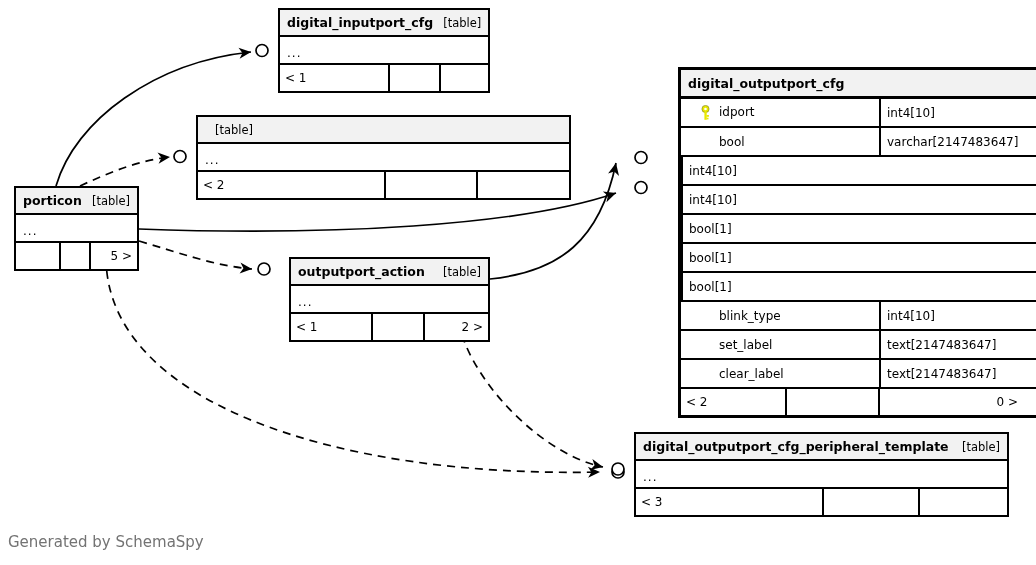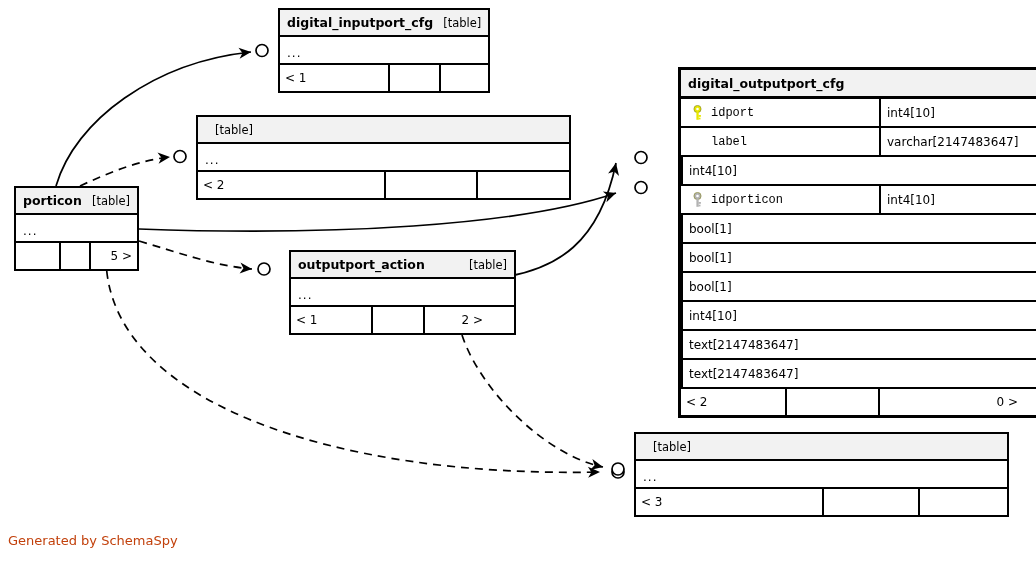--- a/index.html
+++ b/index.html
@@ -74,25 +74,24 @@
     height: 29px;
     border-bottom: 1px solid #000000;
     box-sizing: border-box;
     white-space: nowrap;
   }
   .emphasized .col-row {
     border-bottom: 2px solid #000000;
   }
   .col-name {
     display: flex;
-    align-items: center;
-    padding-left: 7px;
+    align-items: flex-start;
+    padding-left: 15px;
     box-sizing: border-box;
     overflow: hidden;
-    font-family: Liberation Mono, monospace;
   }
   .col-type {
     padding-left: 6px;
     box-sizing: border-box;
     border-left: 2px solid #000000;
     height: 100%;
     display: flex;
     align-items: center;
     overflow: hidden;
   }
@@ -130,22 +129,22 @@
   }
   .footer-cell:first-child {
     border-left: none;
   }
   .fc-left { justify-content: flex-start; }
   .fc-right { justify-content: flex-end; }
   .caption {
     position: absolute;
     left: 8px;
     top: 533px;
-    font-size: 13px;
-    color: #c2410c;
+    font-size: 15px;
+    color: #737373;
     z-index: 3;
     white-space: nowrap;
   }
 </style>
 </head>
 <body>
 
 <div id="canvas">
 
   <svg id="edges" viewBox="0 0 1036 565" width="1036" height="565">
@@ -222,21 +221,21 @@
       <span class="tbl-tag">[table]</span>
     </div>
     <div class="ellipsis-row">...</div>
     <div class="footer-row">
       <div class="footer-cell fc-left" style="width:43px;"></div>
       <div class="footer-cell" style="width:30px;"></div>
       <div class="footer-cell fc-right" style="width:48px;">5 &gt;</div>
     </div>
   </div>
 
-  <div class="table-node" style="left:289px; top:250px; width:227px;">
+  <div class="table-node" style="left:289px; top:257px; width:201px;">
     <div class="tbl-header">
       <span class="tbl-name">outputport_action</span>
       <span class="tbl-tag">[table]</span>
     </div>
     <div class="ellipsis-row">...</div>
     <div class="footer-row">
       <div class="footer-cell fc-left" style="width:80px;">&lt; 1</div>
       <div class="footer-cell" style="width:52px;"></div>
       <div class="footer-cell fc-right" style="width:65px;">2 &gt;</div>
     </div>
@@ -259,70 +258,71 @@
                 <rect x="6.5" y="12.7" width="2.0" height="1.7" fill="#e8e800"></rect>
               </svg>
             </span>
             <span style="margin-left: 4px;">idport</span>
           </div>
           <div class="col-type" style="width: 146px;">int4[10]</div>
         </div>
         <div class="col-row">
           <div class="col-name" style="width: 198px;">
             <span class="keyslot"></span>
-            <span style="margin-left: 4px;">label</span>
+            <span style="margin-left: 4px;">bool</span>
           </div>
           <div class="col-type" style="width: 146px;">varchar[2147483647]</div>
         </div>
         <div class="col-row">
           <div class="col-type" style="width: 146px;">int4[10]</div>
         </div>
         <div class="col-row">
-          <div class="col-name" style="width: 198px;">
-            <span class="keyslot">
-              <svg width="11" height="16" viewBox="0 0 11 16" aria-hidden="true">
-                <circle cx="5.5" cy="4" r="3.6" fill="#b3b3b3" stroke="#7a7a1a" stroke-width="0.6"></circle>
-                <circle cx="5.5" cy="4" r="1.3" fill="#ffffff"></circle>
-                <rect x="4.4" y="6.6" width="2.3" height="8.2" fill="#b3b3b3"></rect>
-                <rect x="6.5" y="10.0" width="2.4" height="1.8" fill="#b3b3b3"></rect>
-                <rect x="6.5" y="12.7" width="2.0" height="1.7" fill="#b3b3b3"></rect>
-              </svg>
-            </span>
-            <span style="margin-left: 4px;">idporticon</span>
-          </div>
           <div class="col-type" style="width: 146px;">int4[10]</div>
         </div>
         <div class="col-row">
           <div class="col-type" style="width: 146px;">bool[1]</div>
         </div>
         <div class="col-row">
           <div class="col-type" style="width: 146px;">bool[1]</div>
         </div>
         <div class="col-row">
           <div class="col-type" style="width: 146px;">bool[1]</div>
         </div>
         <div class="col-row">
+          <div class="col-name" style="width: 198px;">
+            <span class="keyslot"></span>
+            <span style="margin-left: 4px;">blink_type</span>
+          </div>
           <div class="col-type" style="width: 146px;">int4[10]</div>
         </div>
         <div class="col-row">
+          <div class="col-name" style="width: 198px;">
+            <span class="keyslot"></span>
+            <span style="margin-left: 4px;">set_label</span>
+          </div>
           <div class="col-type" style="width: 146px;">text[2147483647]</div>
         </div>
         <div class="col-row">
+          <div class="col-name" style="width: 198px;">
+            <span class="keyslot"></span>
+            <span style="margin-left: 4px;">clear_label</span>
+          </div>
           <div class="col-type" style="width: 146px;">text[2147483647]</div>
         </div>
       </div>
     <div class="footer-row">
       <div class="footer-cell fc-left" style="width:104px;">&lt; 2</div>
       <div class="footer-cell" style="width:93px;"></div>
       <div class="footer-cell fc-right" style="width:145px;">0 &gt;</div>
     </div>
   </div>
 
   <div class="table-node" style="left:634px; top:432px; width:375px;">
     <div class="tbl-header">
+      <span class="tbl-name">digital_outputport_cfg_peripheral_template</span>
       <span class="tbl-tag">[table]</span>
     </div>
     <div class="ellipsis-row">...</div>
     <div class="footer-row">
       <div class="footer-cell fc-left" style="width:186px;">&lt; 3</div>
       <div class="footer-cell" style="width:96px;"></div>
       <div class="footer-cell fc-right" style="width:89px;"></div>
     </div>
   </div>
 

